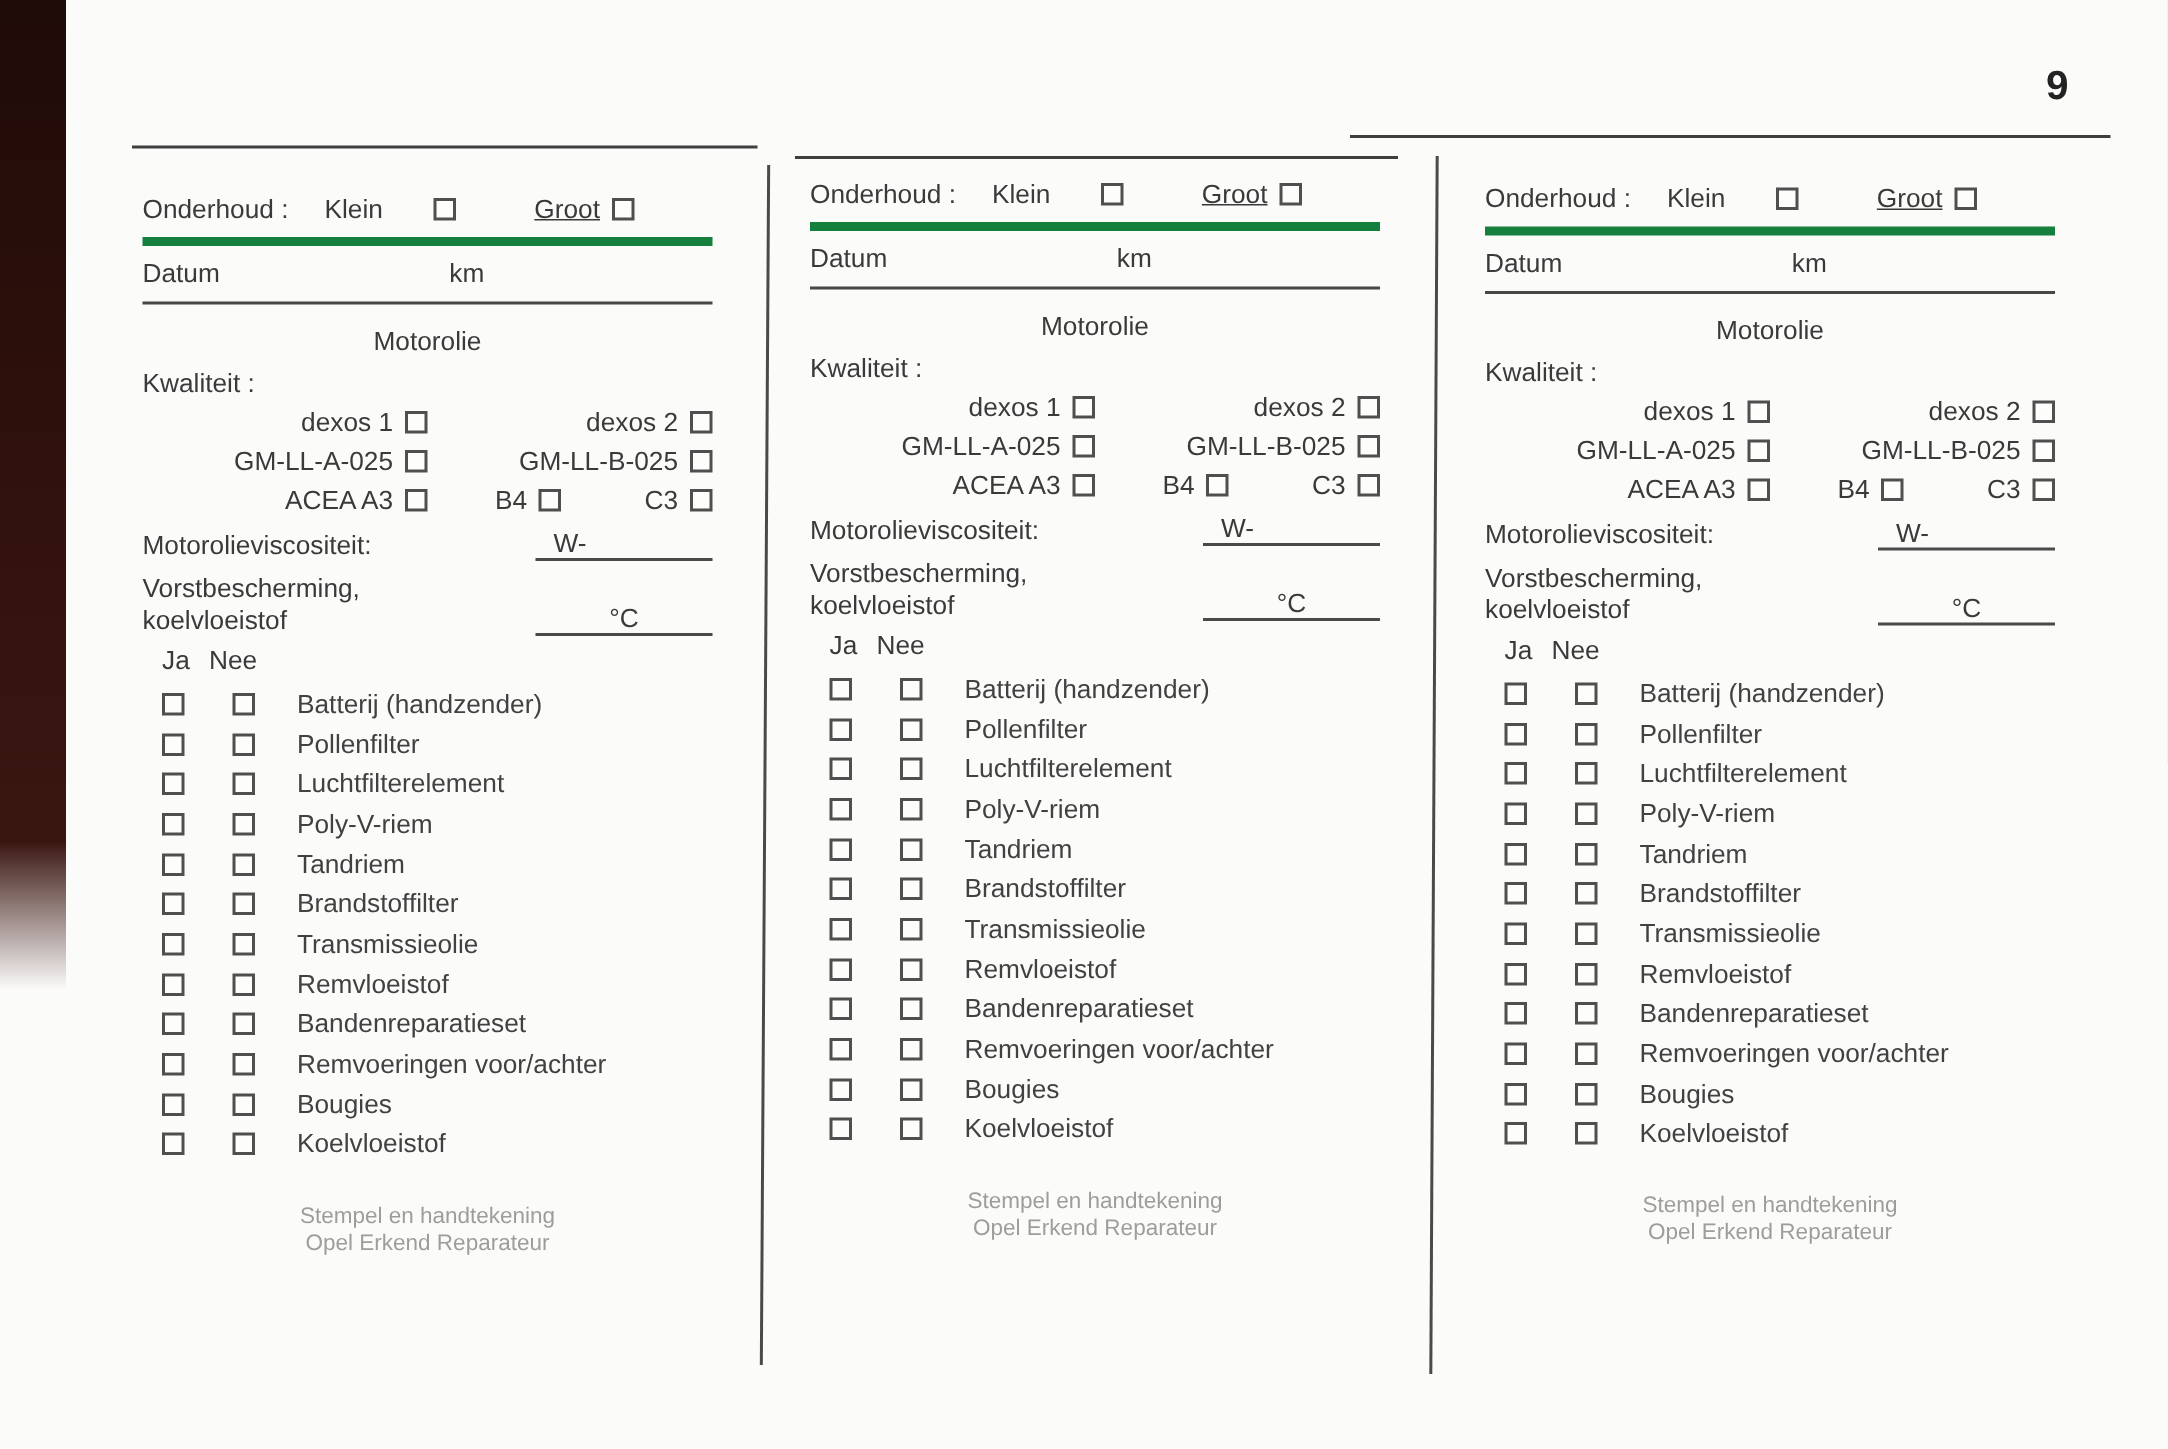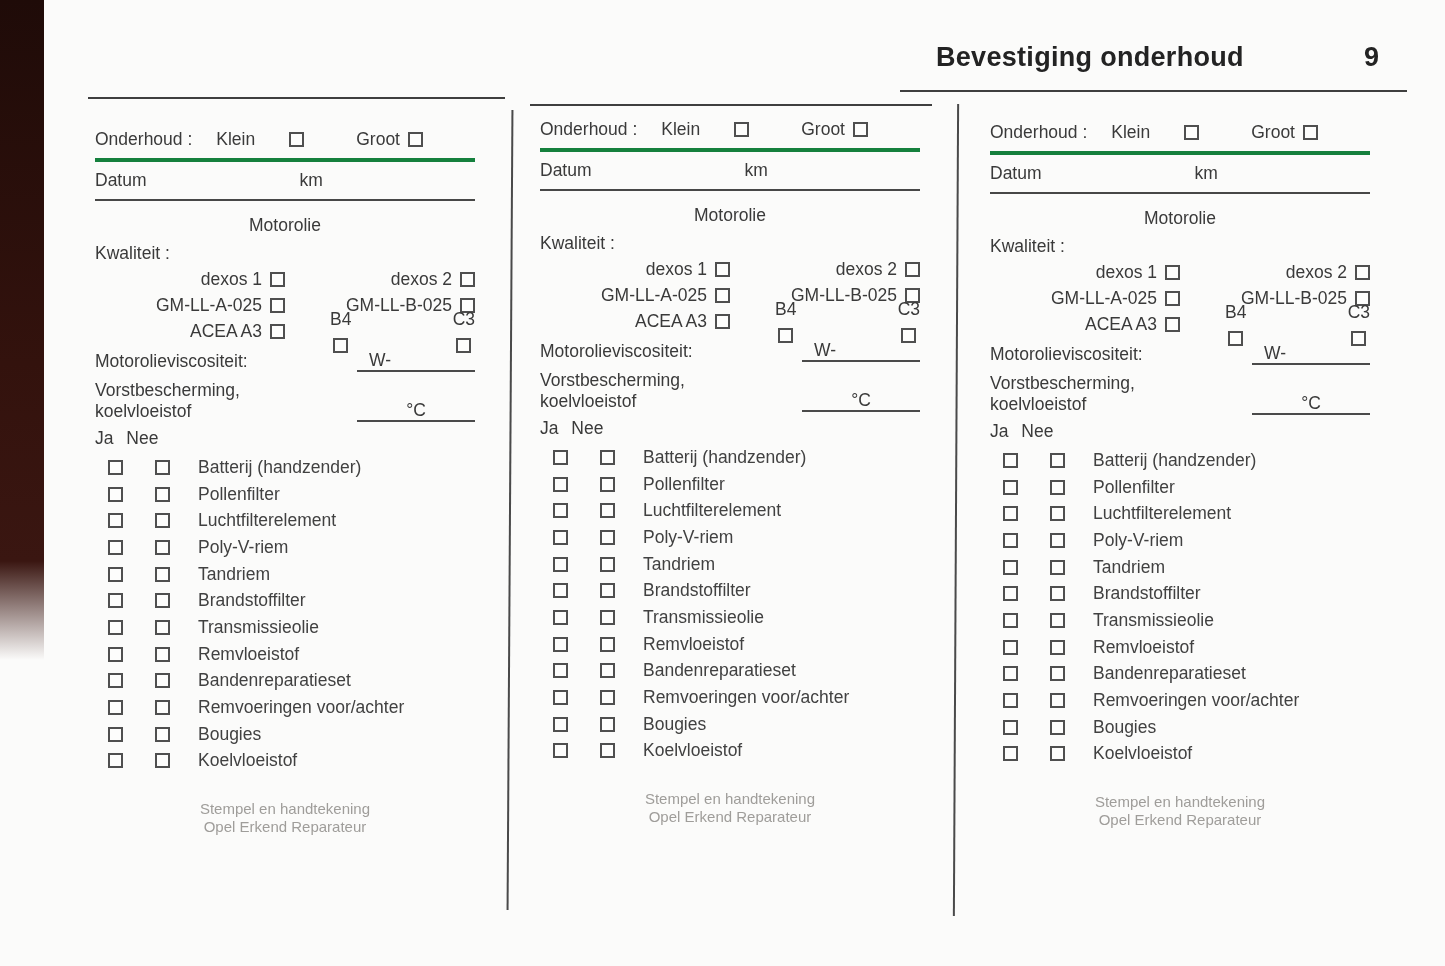--- a/index.html
+++ b/index.html
@@ -37,62 +37,61 @@
   .card-2{left:540px;top:118px;}
   .card-3{left:990px;top:121px;}
 
   .lbl{color:#3a3a3a;}
   .cb{
     display:inline-block;width:15px;height:15px;
     border:2px solid #4f4f4f;background:#fdfdfc;
     box-sizing:border-box;vertical-align:-2px;flex:none;
   }
   .row{display:flex;align-items:center;}
-  .head-row{height:22px;padding-bottom:8px;border-bottom:4px solid #15803d;}
+  .head-row{height:22px;padding-bottom:8px;border-bottom:6px solid #15803d;}
   .head-row .opt{display:flex;align-items:center;gap:8px;}
   .head-row .opt-klein{margin-left:24px;gap:34px;}
-  .head-row .opt-groot{margin-left:52px;}
+  .head-row .opt-groot{margin-left:52px;text-decoration:underline;}
   .datum-row{padding:7px 0 8px;border-bottom:2px solid #474747;height:22px;gap:28px;}
   .datum-row .km{margin-left:125px;}
   .plain{line-height:22px;}
   .motorolie{margin-top:13px;text-align:center;}
   .kwaliteit{margin-top:6px;}
   .oil-row{display:flex;margin-top:4px;height:22px;align-items:center;}
   .half{display:flex;align-items:center;gap:8px;}
   .half-l{width:190px;justify-content:flex-end;}
   .half-r{flex:1;justify-content:flex-end;}
   .half-r3{flex:1;justify-content:space-between;padding-left:45px;}
-  .grp{display:flex;align-items:center;gap:8px;flex-direction:column;}
+  .grp{display:flex;align-items:center;gap:8px;}
   .visc-row{display:flex;justify-content:space-between;align-items:flex-end;margin-top:8px;height:22px;}
   .fill-line{
     display:inline-block;width:118px;border-bottom:2px solid #4a4a4a;
     line-height:20px;box-sizing:border-box;
   }
   .fill-line .wpre{padding-left:12px;}
   .frost-row{display:flex;justify-content:space-between;align-items:flex-end;margin-top:8px;gap:12px;}
   .frost-label span{display:block;line-height:21px;}
   .fill-celsius{text-align:center;}
   .janee{margin-top:6px;height:22px;}
-  .janee .ja{}
+  .janee .ja{margin-left:13px;}
   .janee .nee{margin-left:8px;}
   .check-list{margin-top:4px;}
   .chk-row{display:flex;align-items:center;height:26.7px;}
   .chk-row .cb-ja{margin-left:13px;}
   .chk-row .cb-nee{margin-left:32px;}
   .chk-row .chk-label{margin-left:28px;color:#414141;}
   .stamp{margin-top:26px;text-align:center;color:#9f9d9a;font-size:15px;line-height:18px;}
 </style>
 </head>
 <body>
 
 <div class="page">
 
   <div class="spine"></div>
 
-  <div class="page-title">Bevestiging onderhoud</div>
   <div class="page-num">9</div>
 
   <div class="hrule rule-a"></div>
   <div class="hrule rule-b"></div>
   <div class="hrule rule-c"></div>
   <div class="vdiv vdiv-1"></div>
   <div class="vdiv vdiv-2"></div>
 
   <section class="card card-1">
     <div class="row head-row">

